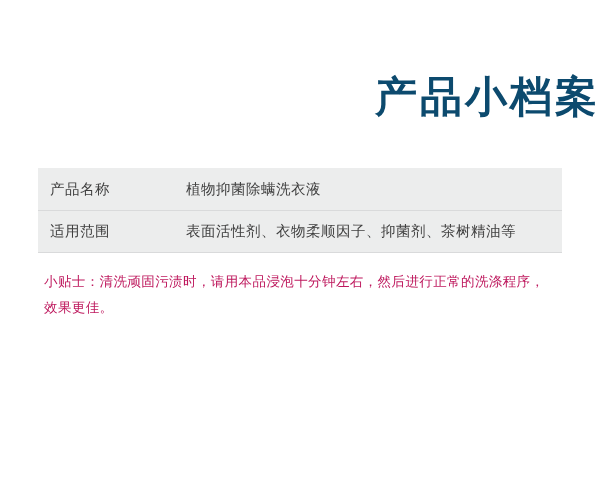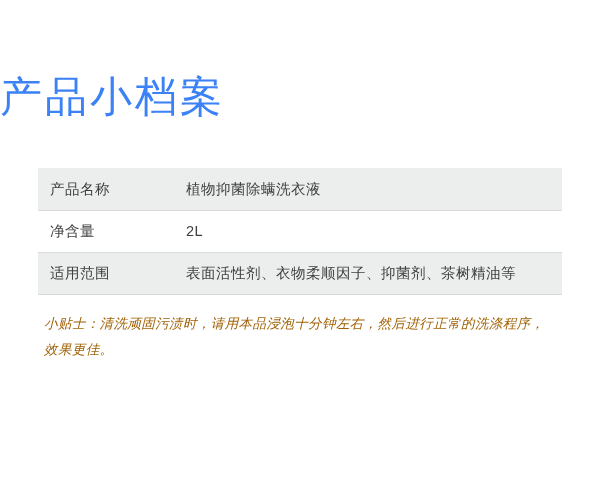--- a/index.html
+++ b/index.html
@@ -15,25 +15,25 @@
     overflow: hidden;
   }
   .page {
     position: relative;
     width: 600px;
     height: 484px;
     background: #ffffff;
     box-sizing: border-box;
   }
   .title {
-    text-align: left;
+    text-align: right;
     font-size: 42px;
-    font-weight: normal;
+    font-weight: bold;
     letter-spacing: 3px;
-    color: #3b82f6;
+    color: #0c4a6e;
     padding-top: 72px;
     line-height: 1.2;
   }
   .spec-table {
     margin: 46px 38px 0 38px;
     border-collapse: collapse;
     width: 524px;
     table-layout: fixed;
   }
   .spec-table tr {
@@ -55,42 +55,37 @@
     text-align: left;
     white-space: nowrap;
   }
   .spec-table td.value {
     text-align: left;
   }
   .tip {
     margin: 16px 44px 0 44px;
     font-size: 13.5px;
     line-height: 1.95;
-    color: #a16207;
+    color: #be185d;
     letter-spacing: 0.4px;
-    font-style: italic;
   }
 </style>
 </head>
 <body>
 
 <div class="page">
 
   <div class="title">产品小档案</div>
 
   <table class="spec-table">
     <tbody>
       <tr class="shaded">
         <td class="label">产品名称</td>
         <td class="value">植物抑菌除螨洗衣液</td>
       </tr>
-      <tr>
-        <td class="label">净含量</td>
-        <td class="value">2L</td>
-      </tr>
       <tr class="shaded">
         <td class="label">适用范围</td>
         <td class="value">表面活性剂、衣物柔顺因子、抑菌剂、茶树精油等</td>
       </tr>
     </tbody>
   </table>
 
   <div class="tip">小贴士：清洗顽固污渍时，请用本品浸泡十分钟左右，然后进行正常的洗涤程序，效果更佳。</div>
 
 </div>

